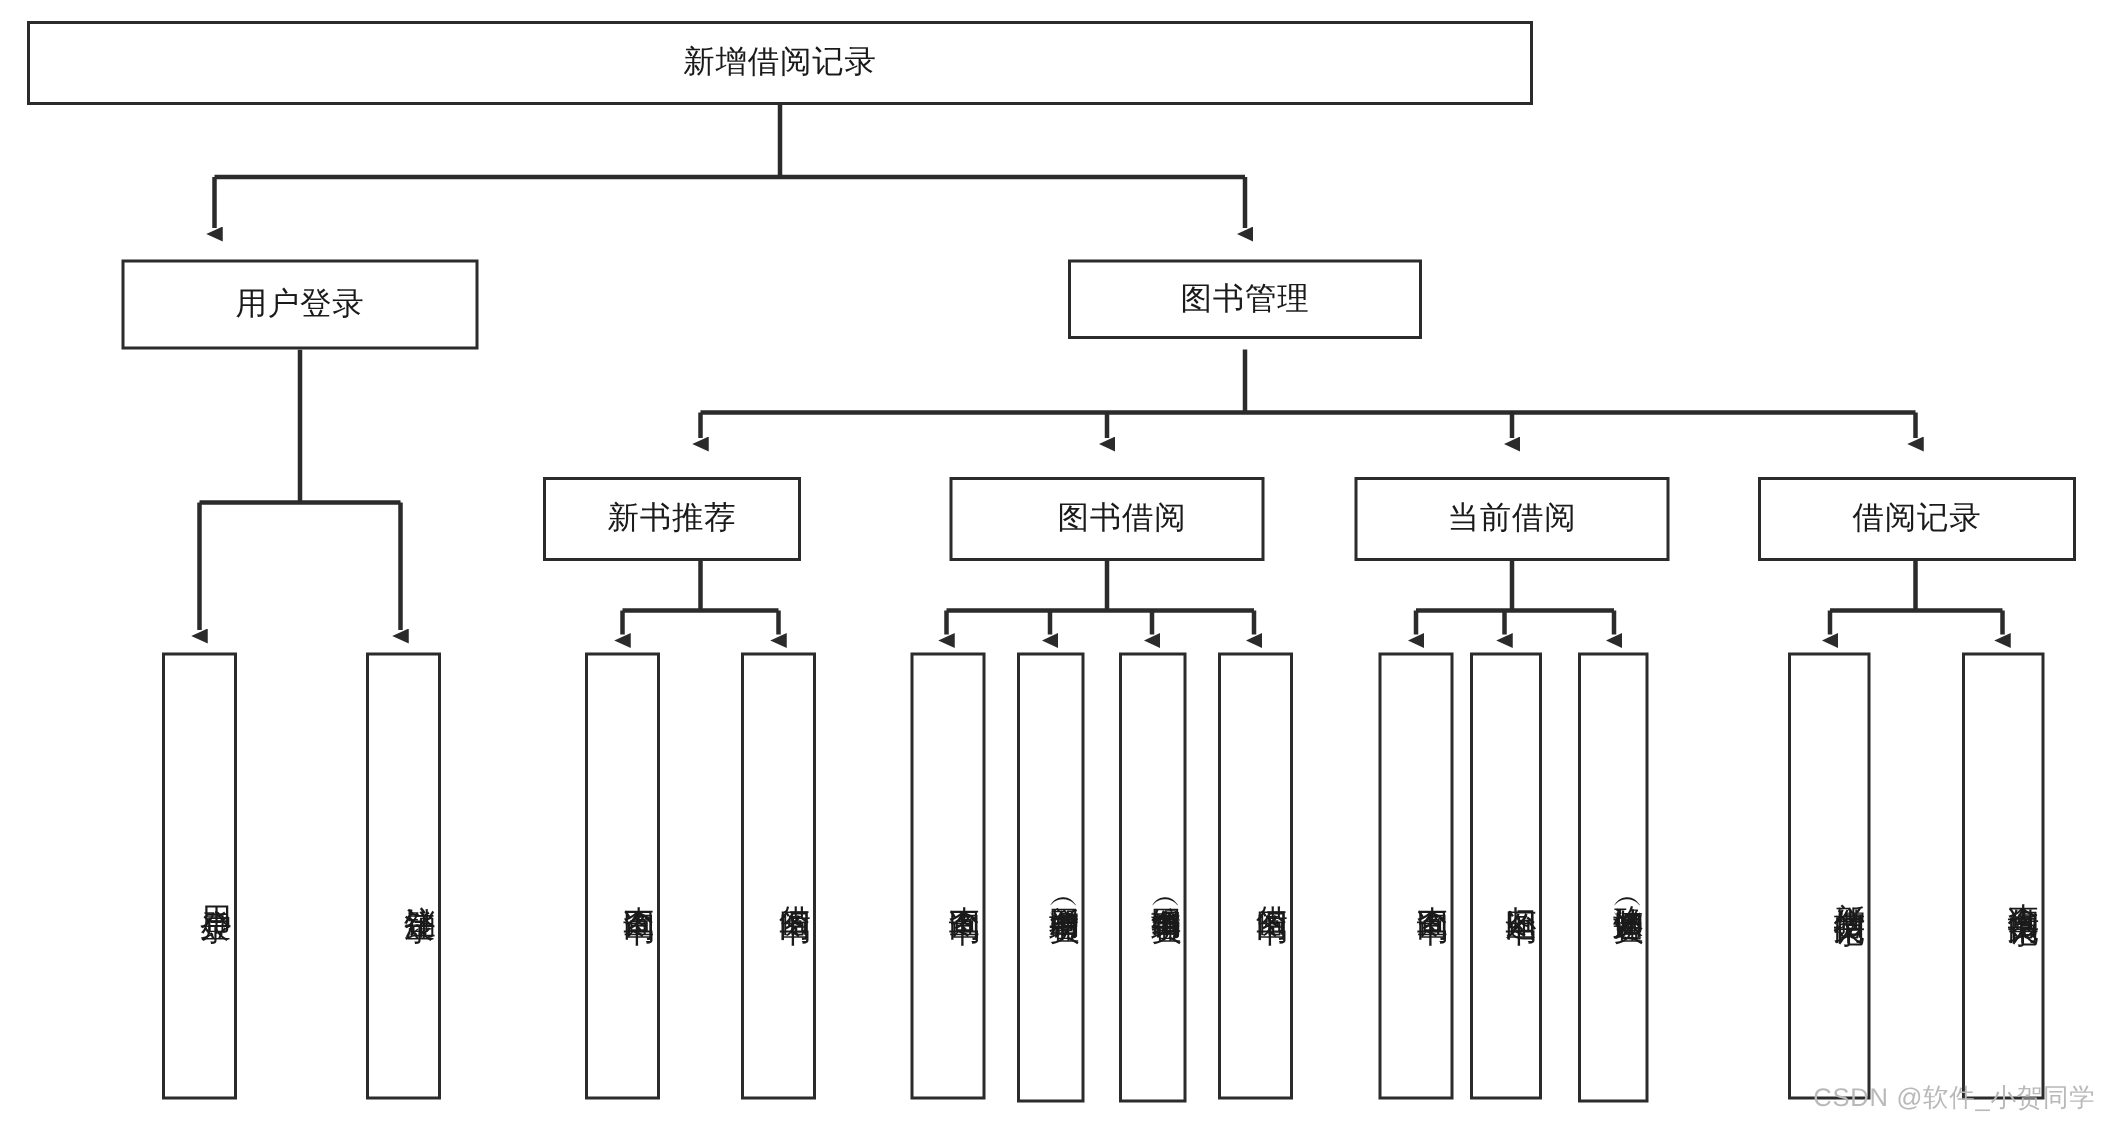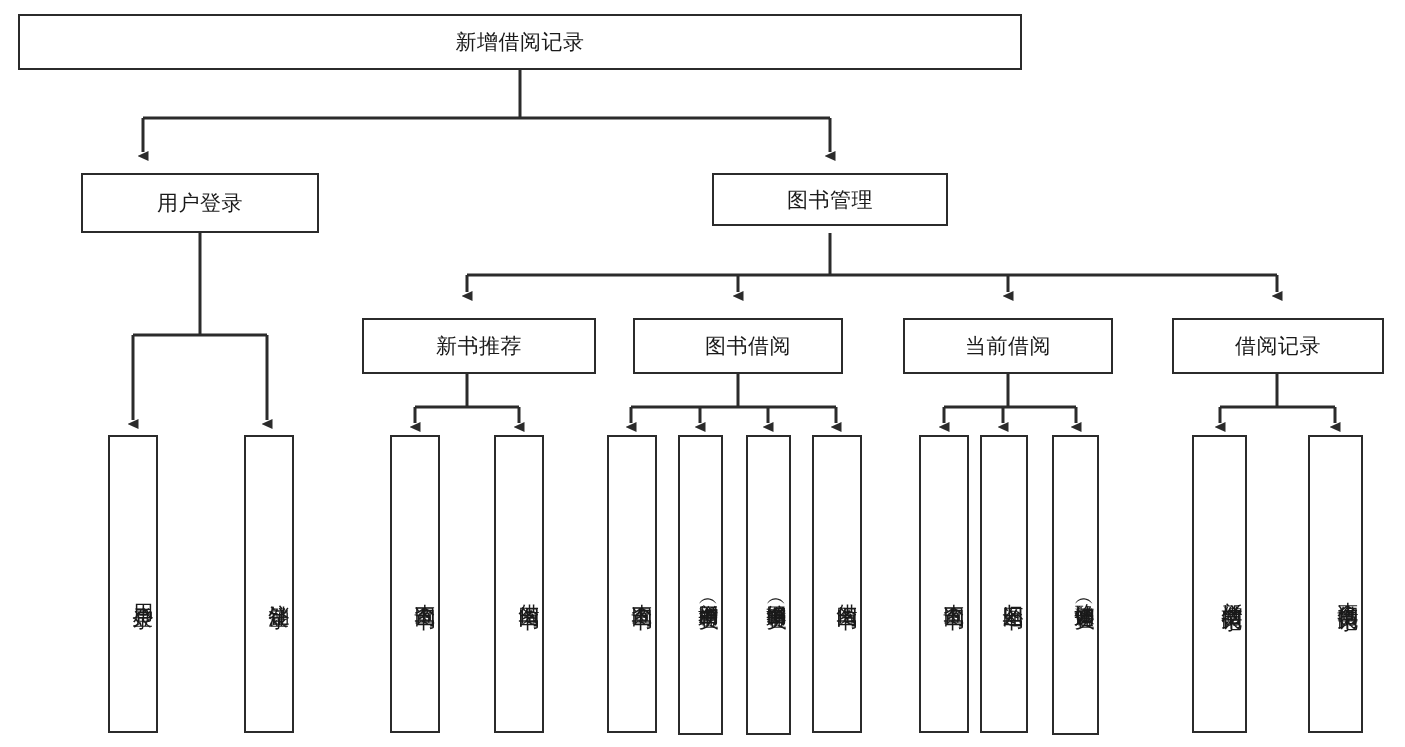--- a/index.html
+++ b/index.html
@@ -125,21 +125,21 @@
     <span>新增借阅记录</span>
   </div>
 
   <div class="node horiz" style="left:81px; top:173px; width:238px; height:60px;">
     <span>用户登录</span>
   </div>
   <div class="node horiz" style="left:712px; top:173px; width:236px; height:53px;">
     <span>图书管理</span>
   </div>
 
-  <div class="node horiz" style="left:362px; top:318px; width:234px; height:56px;">
+  <div class="node horiz" style="left:362px; top:318px; width:172px; height:56px;">
     <span>新书推荐</span>
   </div>
   <div class="node horiz" style="left:633px; top:318px; width:210px; height:56px;padding-left:20px;">
     <span>图书借阅</span>
   </div>
   <div class="node horiz" style="left:903px; top:318px; width:210px; height:56px;">
     <span>当前借阅</span>
   </div>
   <div class="node horiz" style="left:1172px; top:318px; width:212px; height:56px;">
     <span>借阅记录</span>
@@ -182,14 +182,15 @@
     <span>确认归还（管理员）</span>
   </div>
 
   <div class="node vert" style="left:1192px; top:435px; width:55px; height:298px;">
     <span>新增借阅记录</span>
   </div>
   <div class="node vert" style="left:1308px; top:435px; width:55px; height:298px;">
     <span>查询借阅记录</span>
   </div>
 
+  <div class="watermark">CSDN @软件_小贺同学</div>
 
 </div>
 
 </body></html>

